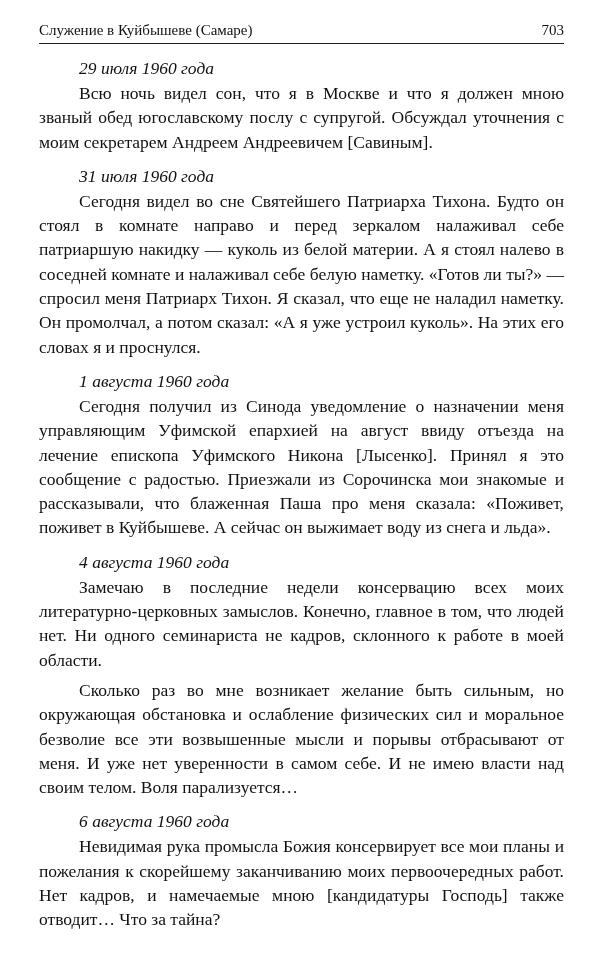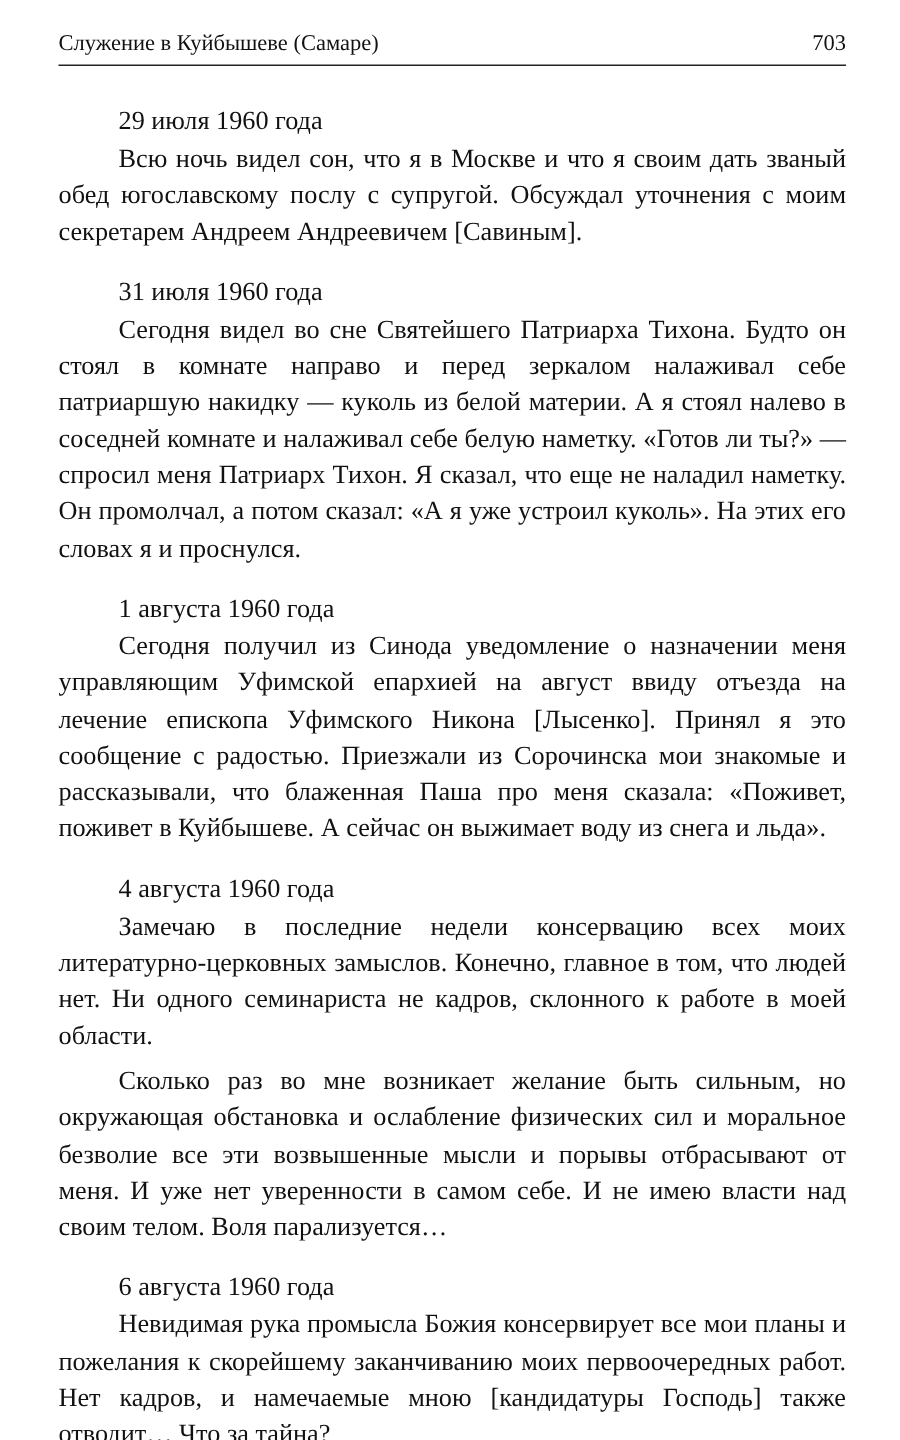--- a/index.html
+++ b/index.html
@@ -4,49 +4,49 @@
 <style>
   html, body { margin: 0; padding: 0; }
   body {
     width: 600px; height: 960px; background: #ffffff; overflow: hidden;
     font-family: "Liberation Serif", "DejaVu Serif", serif; color: #111;
   }
   .page { position: relative; width: 600px; height: 960px; }
   .header {
     position: absolute; left: 39px; top: 20px; width: 525px; height: 24px;
     border-bottom: 1.5px solid #222;
-    display: flex; justify-content: space-between; align-items: flex-start;
+    display: flex; justify-content: space-between; align-items: center;
     font-size: 15px; line-height: 18px; padding-bottom: 4px; box-sizing: border-box;
   }
   .content {
     position: absolute; left: 39px; top: 52px; width: 525px;
   }
   .entry { margin-bottom: 10px; }
   .date {
-    font-size: 17.5px; line-height: 24px; padding-left: 40px; margin: 16px 0 1px 0;
+    font-size: 17.5px; line-height: 24px; padding-left: 40px; margin: 4px 0 1px 0; font-style: italic;
   }
   .para {
     font-size: 17.5px; line-height: 24.3px; text-align: justify; margin: 0;
     text-indent: 40px; hyphens: manual;
   }
   .para + .para { margin-top: 6px; }
 </style>
 </head>
 <body>
 
 <div class="page">
   <div class="header">
     <span>Служение в Куйбышеве (Самаре)</span>
     <span>703</span>
   </div>
 
   <div class="content">
     <div class="entry">
       <p class="date">29 июля 1960 года</p>
-      <p class="para">Всю ночь видел сон, что я в Москве и что я своим дать званый обед югославскому послу с супругой. Обсуждал уточнения с моим секретарем Андреем Андреевичем [Савиным].</p>
+      <p class="para">Всю ночь видел сон, что я в Москве и что я должен мною званый обед югославскому послу с супругой. Обсуждал уточнения с моим секретарем Андреем Андреевичем [Савиным].</p>
     </div>
 
     <div class="entry">
       <p class="date">31 июля 1960 года</p>
       <p class="para">Сегодня видел во сне Святейшего Патриарха Тихона. Будто он стоял в комнате направо и перед зеркалом налаживал себе патриаршую накидку — куколь из белой материи. А я стоял налево в соседней комнате и налаживал себе белую наметку. «Готов ли ты?» — спросил меня Патриарх Тихон. Я сказал, что еще не наладил наметку. Он промолчал, а потом сказал: «А я уже устроил куколь». На этих его словах я и проснулся.</p>
     </div>
 
     <div class="entry">
       <p class="date">1 августа 1960 года</p>
       <p class="para">Сегодня получил из Синода уведомление о назначении меня управляющим Уфимской епархией на август ввиду отъезда на лечение епископа Уфимского Никона [Лысенко]. Принял я это сообщение с радостью. Приезжали из Сорочинска мои знакомые и рассказывали, что блаженная Паша про меня сказала: «Поживет, поживет в Куйбышеве. А сейчас он выжимает воду из снега и льда».</p>

